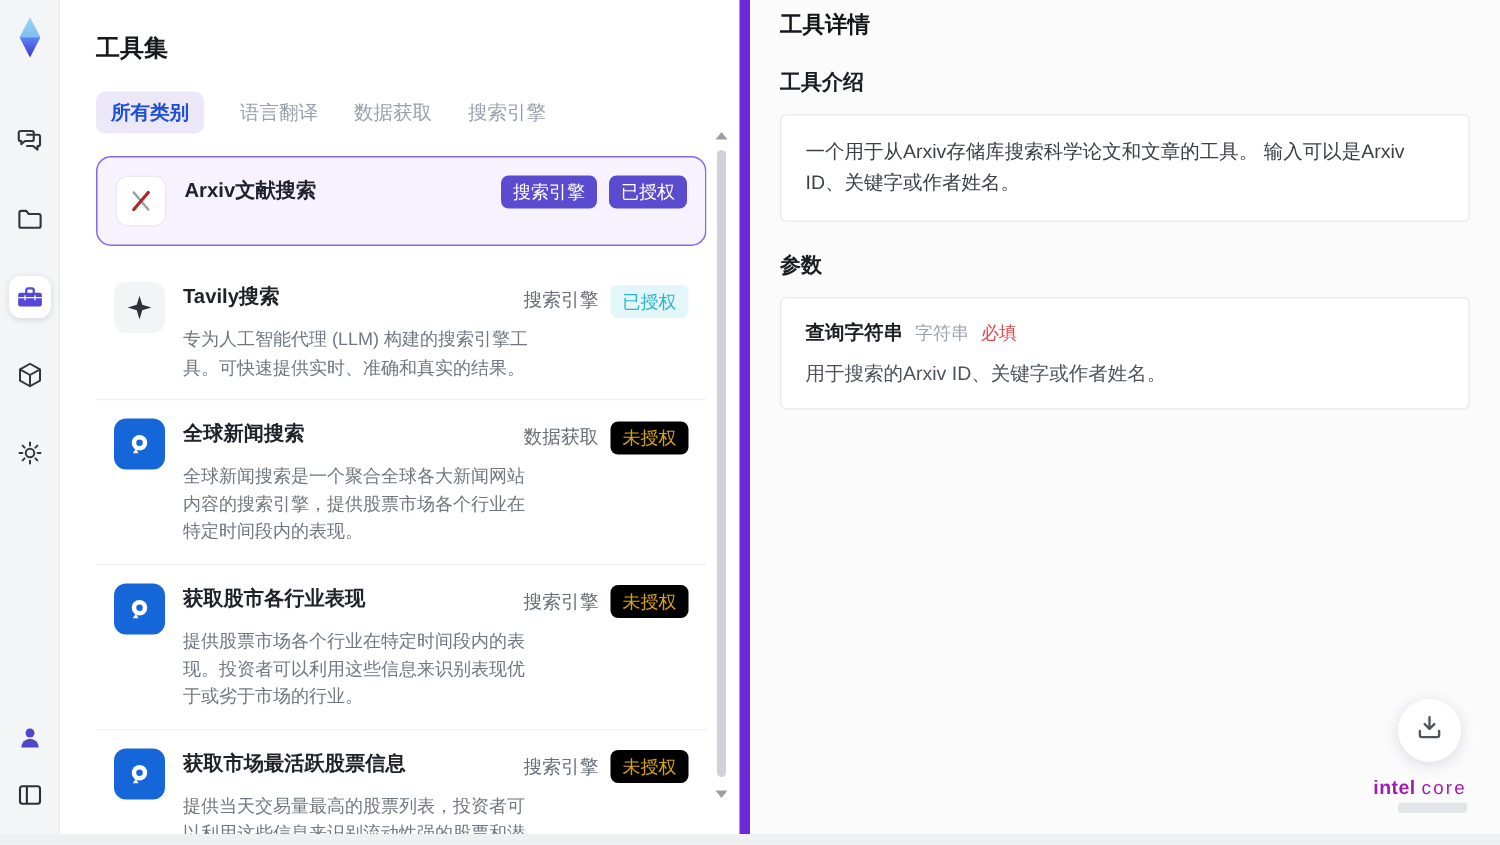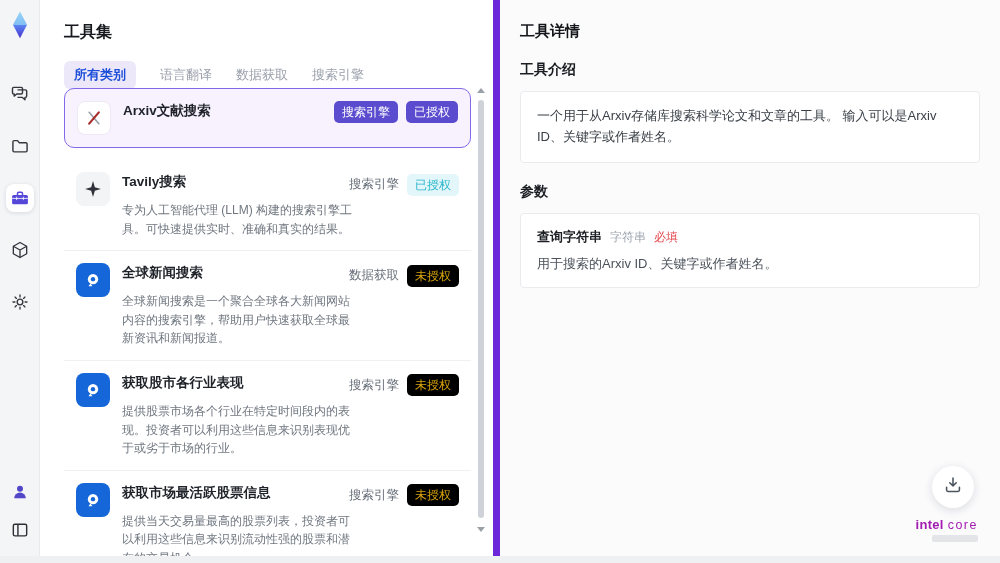--- a/index.html
+++ b/index.html
@@ -22,21 +22,21 @@
   
   .tools-panel { width:460px; flex:none; background:#fff; position:relative;
     padding:22px 0 0 24px; border-right:7px solid #6d28d9; }
   .panel-title { font-size:16px; font-weight:700; color:#16181d; }
   .tabs { display:flex; align-items:center; gap:24px; margin:18px 0 14px; font-size:13px; }
   .tab { color:#9aa0ab; cursor:pointer; white-space:nowrap; }
   .tab.active { background:#ece8fa; color:#1d4ed8; font-weight:700; padding:5px 10px; border-radius:6px; }
 
   .tool-list { position:absolute; top:88px; left:24px; right:22px; bottom:0; overflow:hidden; }
   .tool-card { display:flex; align-items:flex-start; padding:12px; cursor:pointer; background:#fff; }
-  .tool-card.selected { background:#f7f2fe; border:1px solid #8468ea; border-radius:10px; margin-bottom:12px; }
+  .tool-card.selected { background:#f7f2fe; border:1px solid #8468ea; border-radius:10px; margin-bottom:12px;margin-top:16px; }
   .tool-card.plain { border-bottom:1px solid #eef0f3; }
   .tool-icon { width:34px; height:34px; flex:none; border-radius:8px; margin-right:12px;
     display:flex; align-items:center; justify-content:center; }
   .ic-white { background:#fff; border:1px solid #efe8f6; }
   .ic-gray  { background:#f3f4f6; }
   .ic-blue  { background:#1566d8; }
   .tool-body { flex:1; min-width:0; }
   .title-row { display:flex; align-items:flex-start; }
   .tool-name { font-size:13.5px; font-weight:700; color:#1f2329; line-height:20px; }
   .badges { margin-left:auto; display:flex; gap:8px; align-items:center; padding-left:8px; white-space:nowrap; }
@@ -49,21 +49,21 @@
   .tool-card.selected .tool-desc { max-width:none; }
 
   
   .sbar { position:absolute; top:88px; bottom:10px; right:8px; width:8px; }
   .sb-arrow { width:0; height:0; border-left:4px solid transparent; border-right:4px solid transparent; margin:0 auto; }
   .sb-up   { border-bottom:5px solid #9aa0a8; }
   .sb-down { border-top:5px solid #9aa0a8; position:absolute; bottom:14px; left:0; right:0; margin:auto; }
   .sb-thumb { position:absolute; top:12px; bottom:28px; left:1px; width:6px; background:#cfd2d8; border-radius:3px; }
 
   
-  .details { flex:1; background:#fbfbfc; position:relative; padding:22px 20px; }
+  .details { flex:1; background:#fbfbfc; position:relative; padding:7px 20px; }
   .details-title { font-size:15px; font-weight:700; color:#14161a; }
   .section-h { font-size:14px; font-weight:700; color:#1a1d22; margin:20px 0 12px; }
   .box { background:#fff; border:1px solid #e9ebef; border-radius:4px; padding:14px 16px; }
   .intro-text { font-size:13px; color:#3a4047; line-height:1.6; }
   .param-row { display:flex; align-items:baseline; gap:8px;text-align:right; }
   .param-name { font-size:13px; font-weight:700; color:#1c1f24; }
   .param-type { font-size:12px; color:#9ba2ac; }
   .param-req  { font-size:12px; color:#e5484d; }
   .param-desc { margin-top:9px; font-size:13px; color:#4b525b; }
 
@@ -214,21 +214,21 @@
           </svg>
         </div>
         <div class="tool-body">
           <div class="title-row">
             <span class="tool-name">全球新闻搜索</span>
             <span class="badges">
               <span class="cat-text">数据获取</span>
               <span class="badge yellow">未授权</span>
             </span>
           </div>
-          <div class="tool-desc">全球新闻搜索是一个聚合全球各大新闻网站内容的搜索引擎，帮助用户快速获取全球最新资讯和新闻报道。</div>
+          <div class="tool-desc">全球新闻搜索是一个聚合全球各大新闻网站内容的搜索引擎，提供股票市场各个行业在特定时间段内的表现。</div>
         </div>
       </div>
 
       <div class="tool-card plain">
         <div class="tool-icon ic-blue">
           <svg width="20" height="20" viewBox="0 0 24 24">
             <circle cx="12" cy="11" r="6.2" fill="#fff"></circle>
             <circle cx="12" cy="11" r="2.6" fill="#1566d8"></circle>
             <path d="M9 15.8L6.6 19.4h4.6z" fill="#fff"></path>
           </svg>

